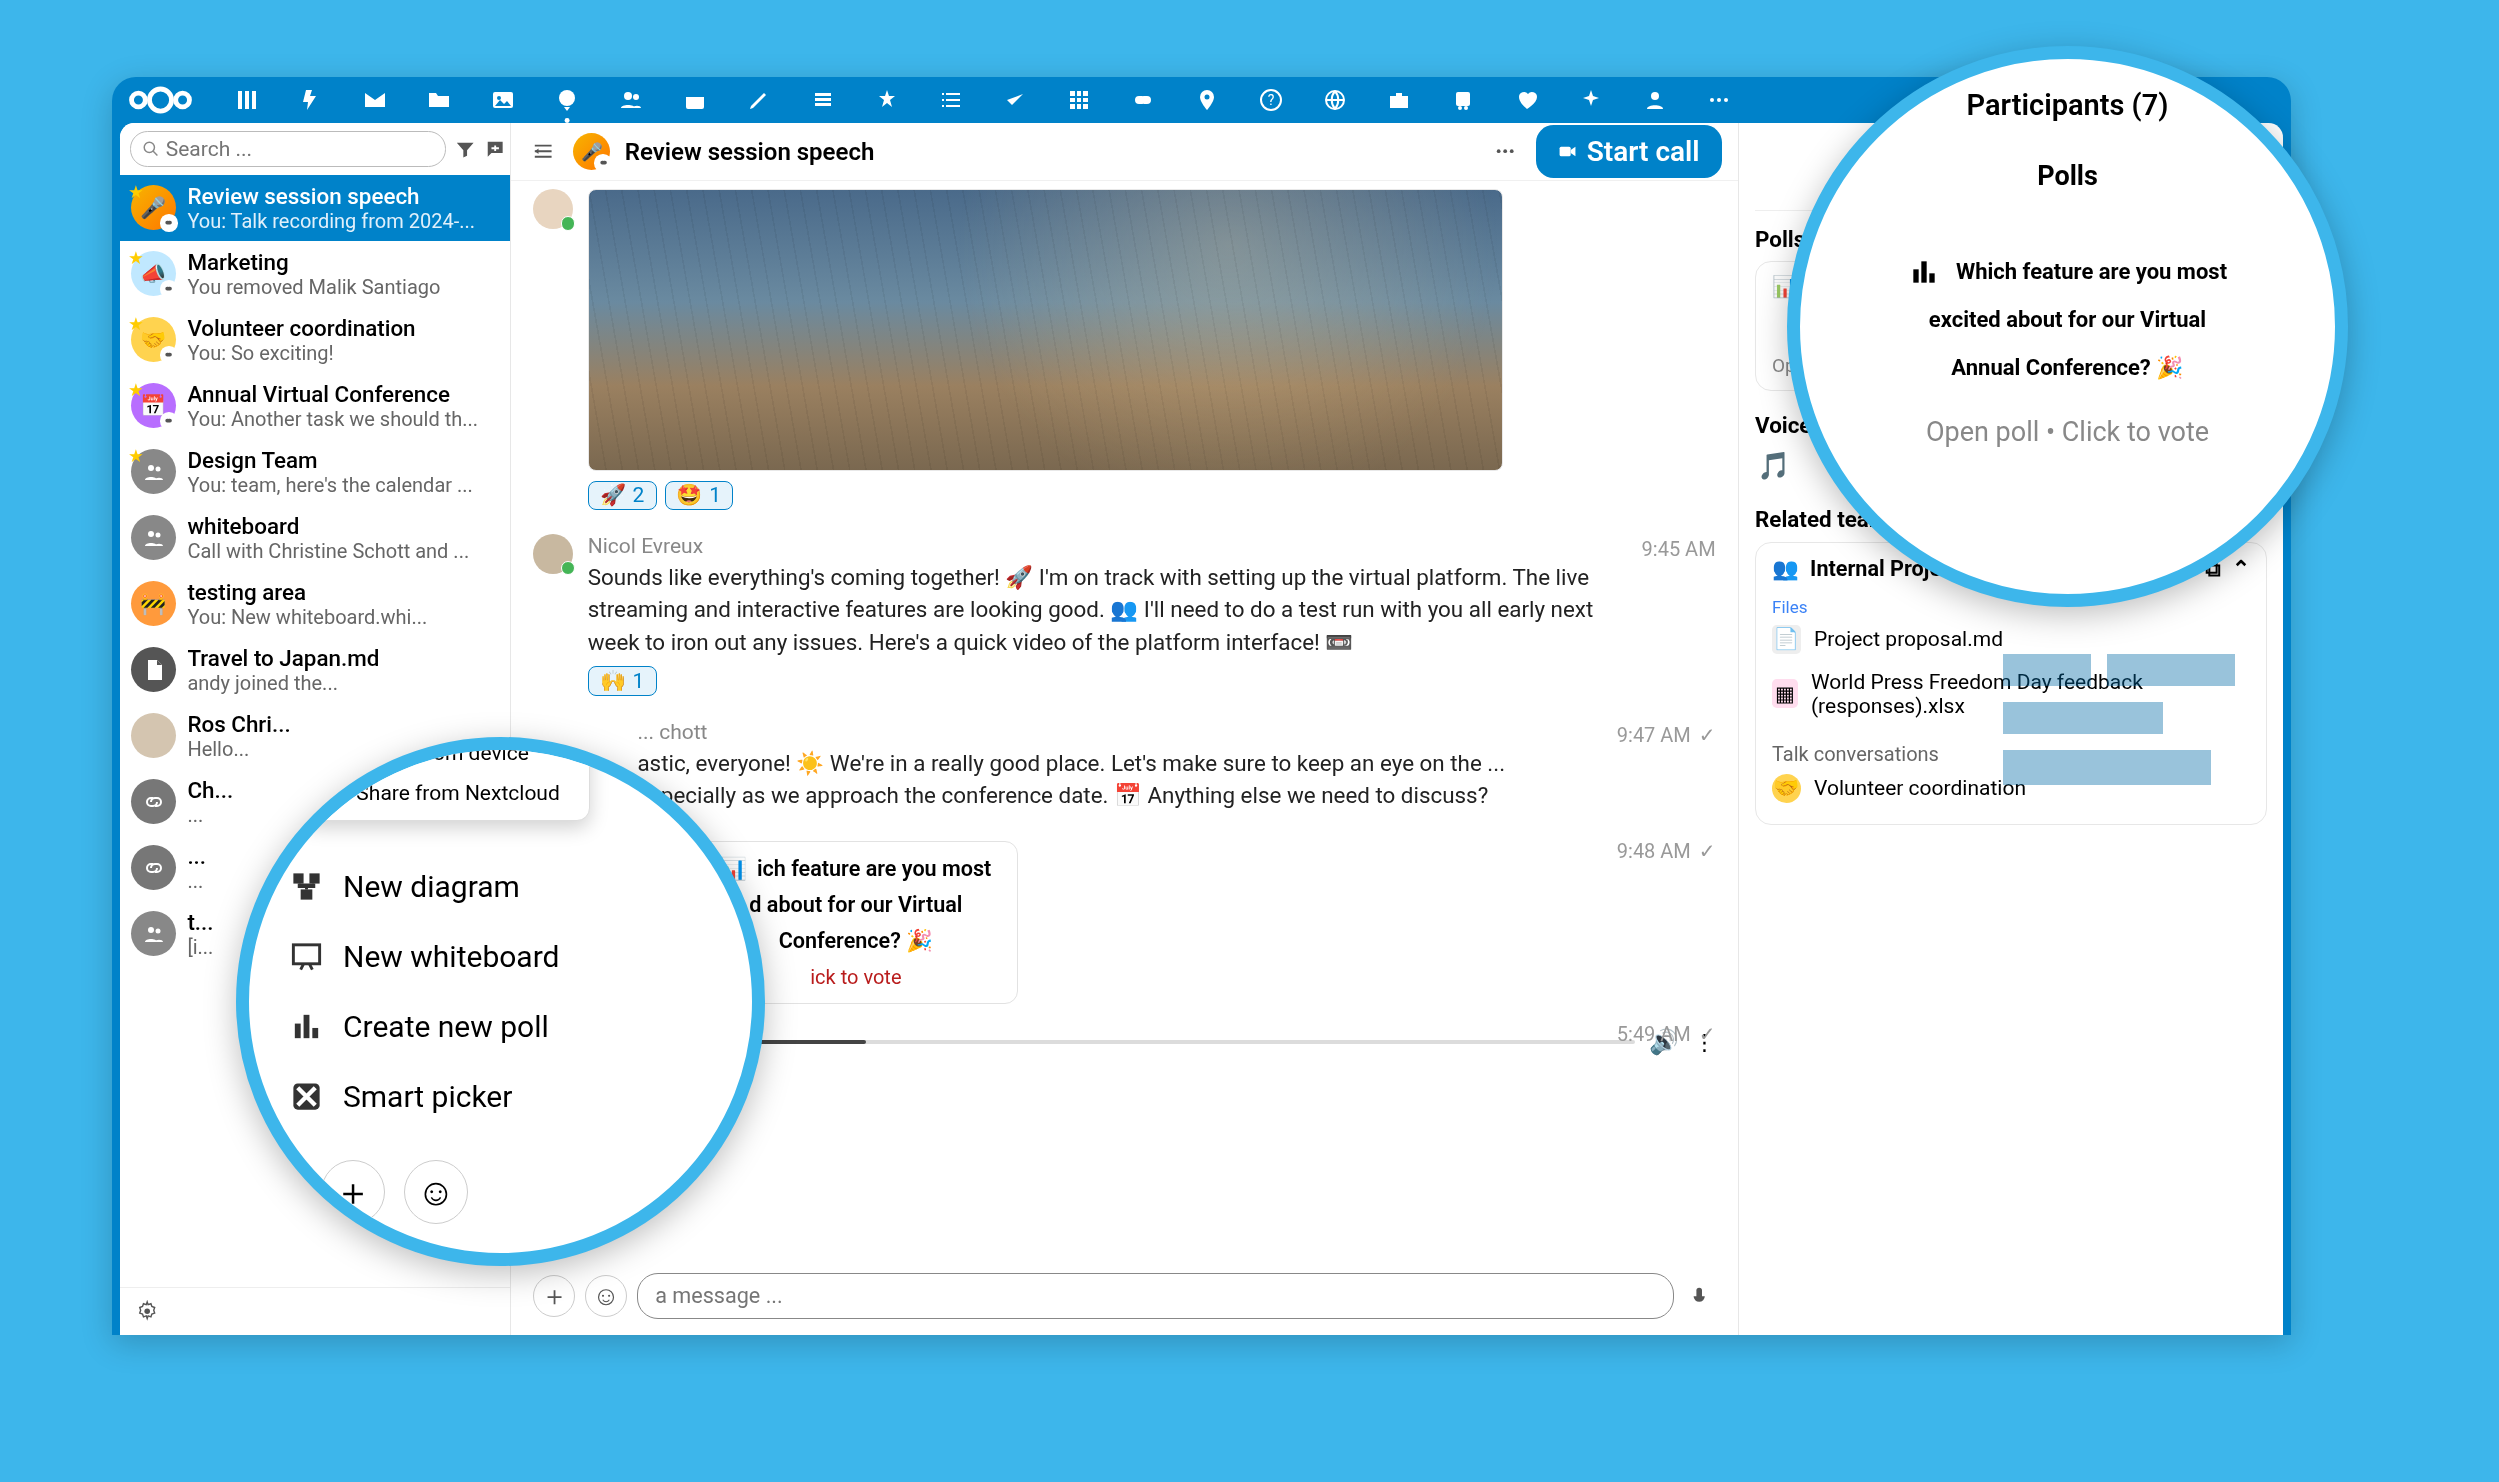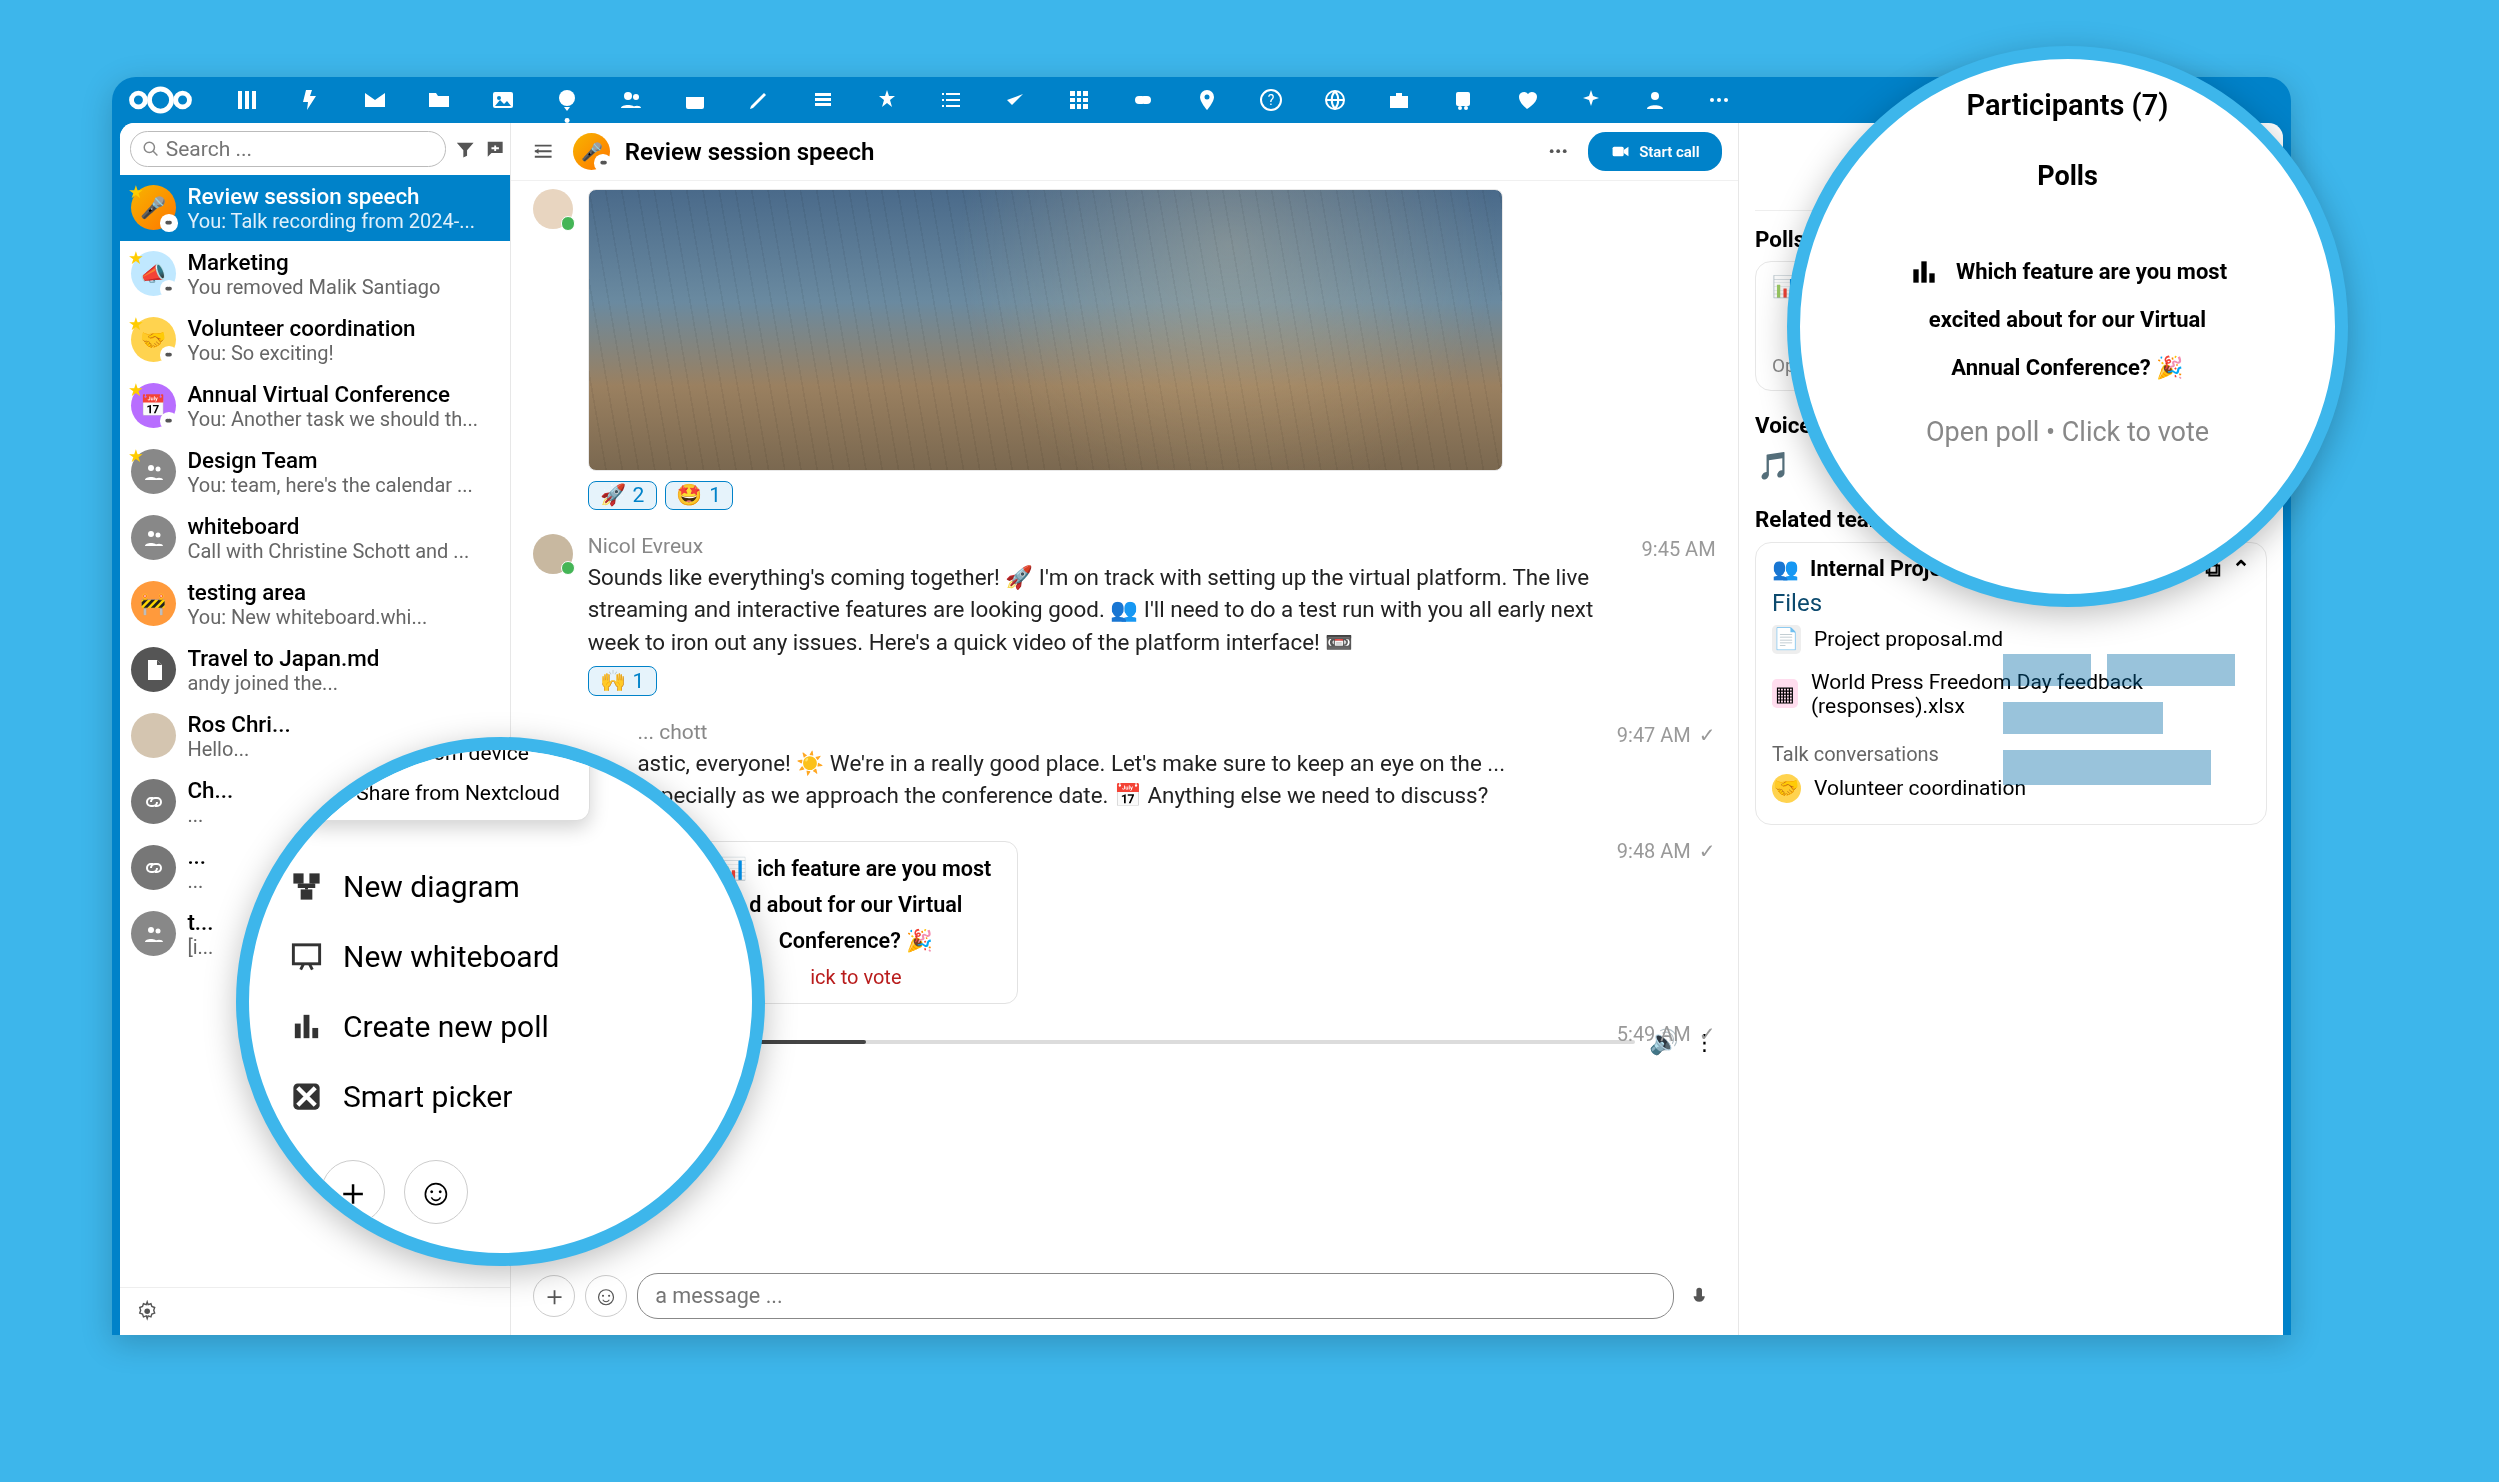--- a/index.html
+++ b/index.html
@@ -40,21 +40,21 @@
 .avatar .sub-ic { position:absolute; bottom:-1.6px; right:-1.6px; width:17.6px; height:17.6px; border-radius:50%; background:#fff; display:flex; align-items:center; justify-content:center; }
 .avatar .sub-ic svg { width:11.2px; height:11.2px; fill:#555; }
 .star { position:absolute; top:-3.2px; left:-3.2px; color:#ffcc00; font-size:17.6px; }
 .convo-text { flex:1; min-width:0; }
 .convo-text .title { font-size:22.4px; font-weight:500; white-space:nowrap; overflow:hidden; text-overflow:ellipsis; }
 .convo-text .sub { font-size:20px; color:#666; white-space:nowrap; overflow:hidden; text-overflow:ellipsis; }
 .sidebar-footer { height:48px; border-top:0.8px solid #eee; display:flex; align-items:center; padding-left:11.2px; }
 .main { flex:1; display:flex; flex-direction:column; min-width:0; }
 .main-head { height:58px; display:flex; align-items:center; gap:14.4px; padding:0 16px; border-bottom:0.8px solid #f0f0f0; }
 .main-head .title { font-size:24px; font-weight:600; flex:1; }
-.start-call { background:#0082C9; color:#fff; border:none; border-radius:17.6px; padding:10.4px 22.4px; font-size:15px; font-weight:600; display:flex; align-items:center; gap:9.6px; cursor:pointer; }
+.start-call { background:#0082C9; color:#fff; border:none; border-radius:17.6px; padding:10.4px 22.4px; font-size:28px; font-weight:600; display:flex; align-items:center; gap:9.6px; cursor:pointer; }
 .start-call svg { width:19px; height:19px; fill:#fff; }
 .chat-scroll { flex:1; overflow:auto; padding:8px 22.4px; }
 .big-img { width:915px; height:282px; margin-left:56px; border:0.8px solid #e8e8e8; border-radius:8px; background:linear-gradient(180deg,#4a6a8a 0%,#6a8aa0 40%,#9a8060 70%,#7a6850 100%); position:relative; }
 .big-img::after{content:'';position:absolute;inset:0;background:repeating-linear-gradient(80deg,rgba(0,0,0,0.05) 0 1.6px,transparent 1.6px 16px),radial-gradient(circle at 70% 20%,rgba(255,220,160,.25),transparent 40%);border-radius:8px;}
 .reaction-row { margin-left:56px; margin-top:9.6px; display:flex; gap:8px; }
 .react { display:inline-flex; align-items:center; gap:6.4px; border:0.8px solid #0082C9; background:#e6f3fb; color:#0082C9; border-radius:8px; padding:1.6px 11.2px; font-size:21px; cursor:pointer; }
 .msg { display:flex; gap:14.4px; margin-top:24px; position:relative; }
 .msg-avatar { width:40px; height:40px; border-radius:50%; background:#ccc; flex-shrink:0; position:relative; }
 .msg-avatar .sub-ic { position:absolute; bottom:-1.6px; right:-1.6px; width:14.4px; height:14.4px; border-radius:50%; background:#44b556; border:1.6px solid #fff; }
 .msg-body { flex:1; min-width:0; padding-right:120px; }
@@ -607,21 +607,21 @@
       <div class="det-sec">
         <h3>Related team resources</h3>
         <div class="det-card">
           <div class="det-team-head">
             <span>👥</span>
             <span>Internal Project Team (2)</span>
             <span class="spacer"></span>
             <span>⧉</span>
             <span>⌃</span>
           </div>
-          <div style="margin-top:8px;font-size:24px;color:#0c4a6e">Files</div>
+          <div style="margin-top:16px;font-size:17px;color:#3b82f6">Files</div>
           <div class="file-row">
               <span class="file-icon">📄</span>
               <span>Project proposal.md</span>
             </div>
           <div class="file-row">
               <span class="file-icon" style="background:#fde">▦</span>
               <span>World Press Freedom Day feedback (responses).xlsx</span>
             </div>
           <div style="margin-top:16px;font-size:20px;color:#666">Talk conversations</div>
           <div class="file-row">

